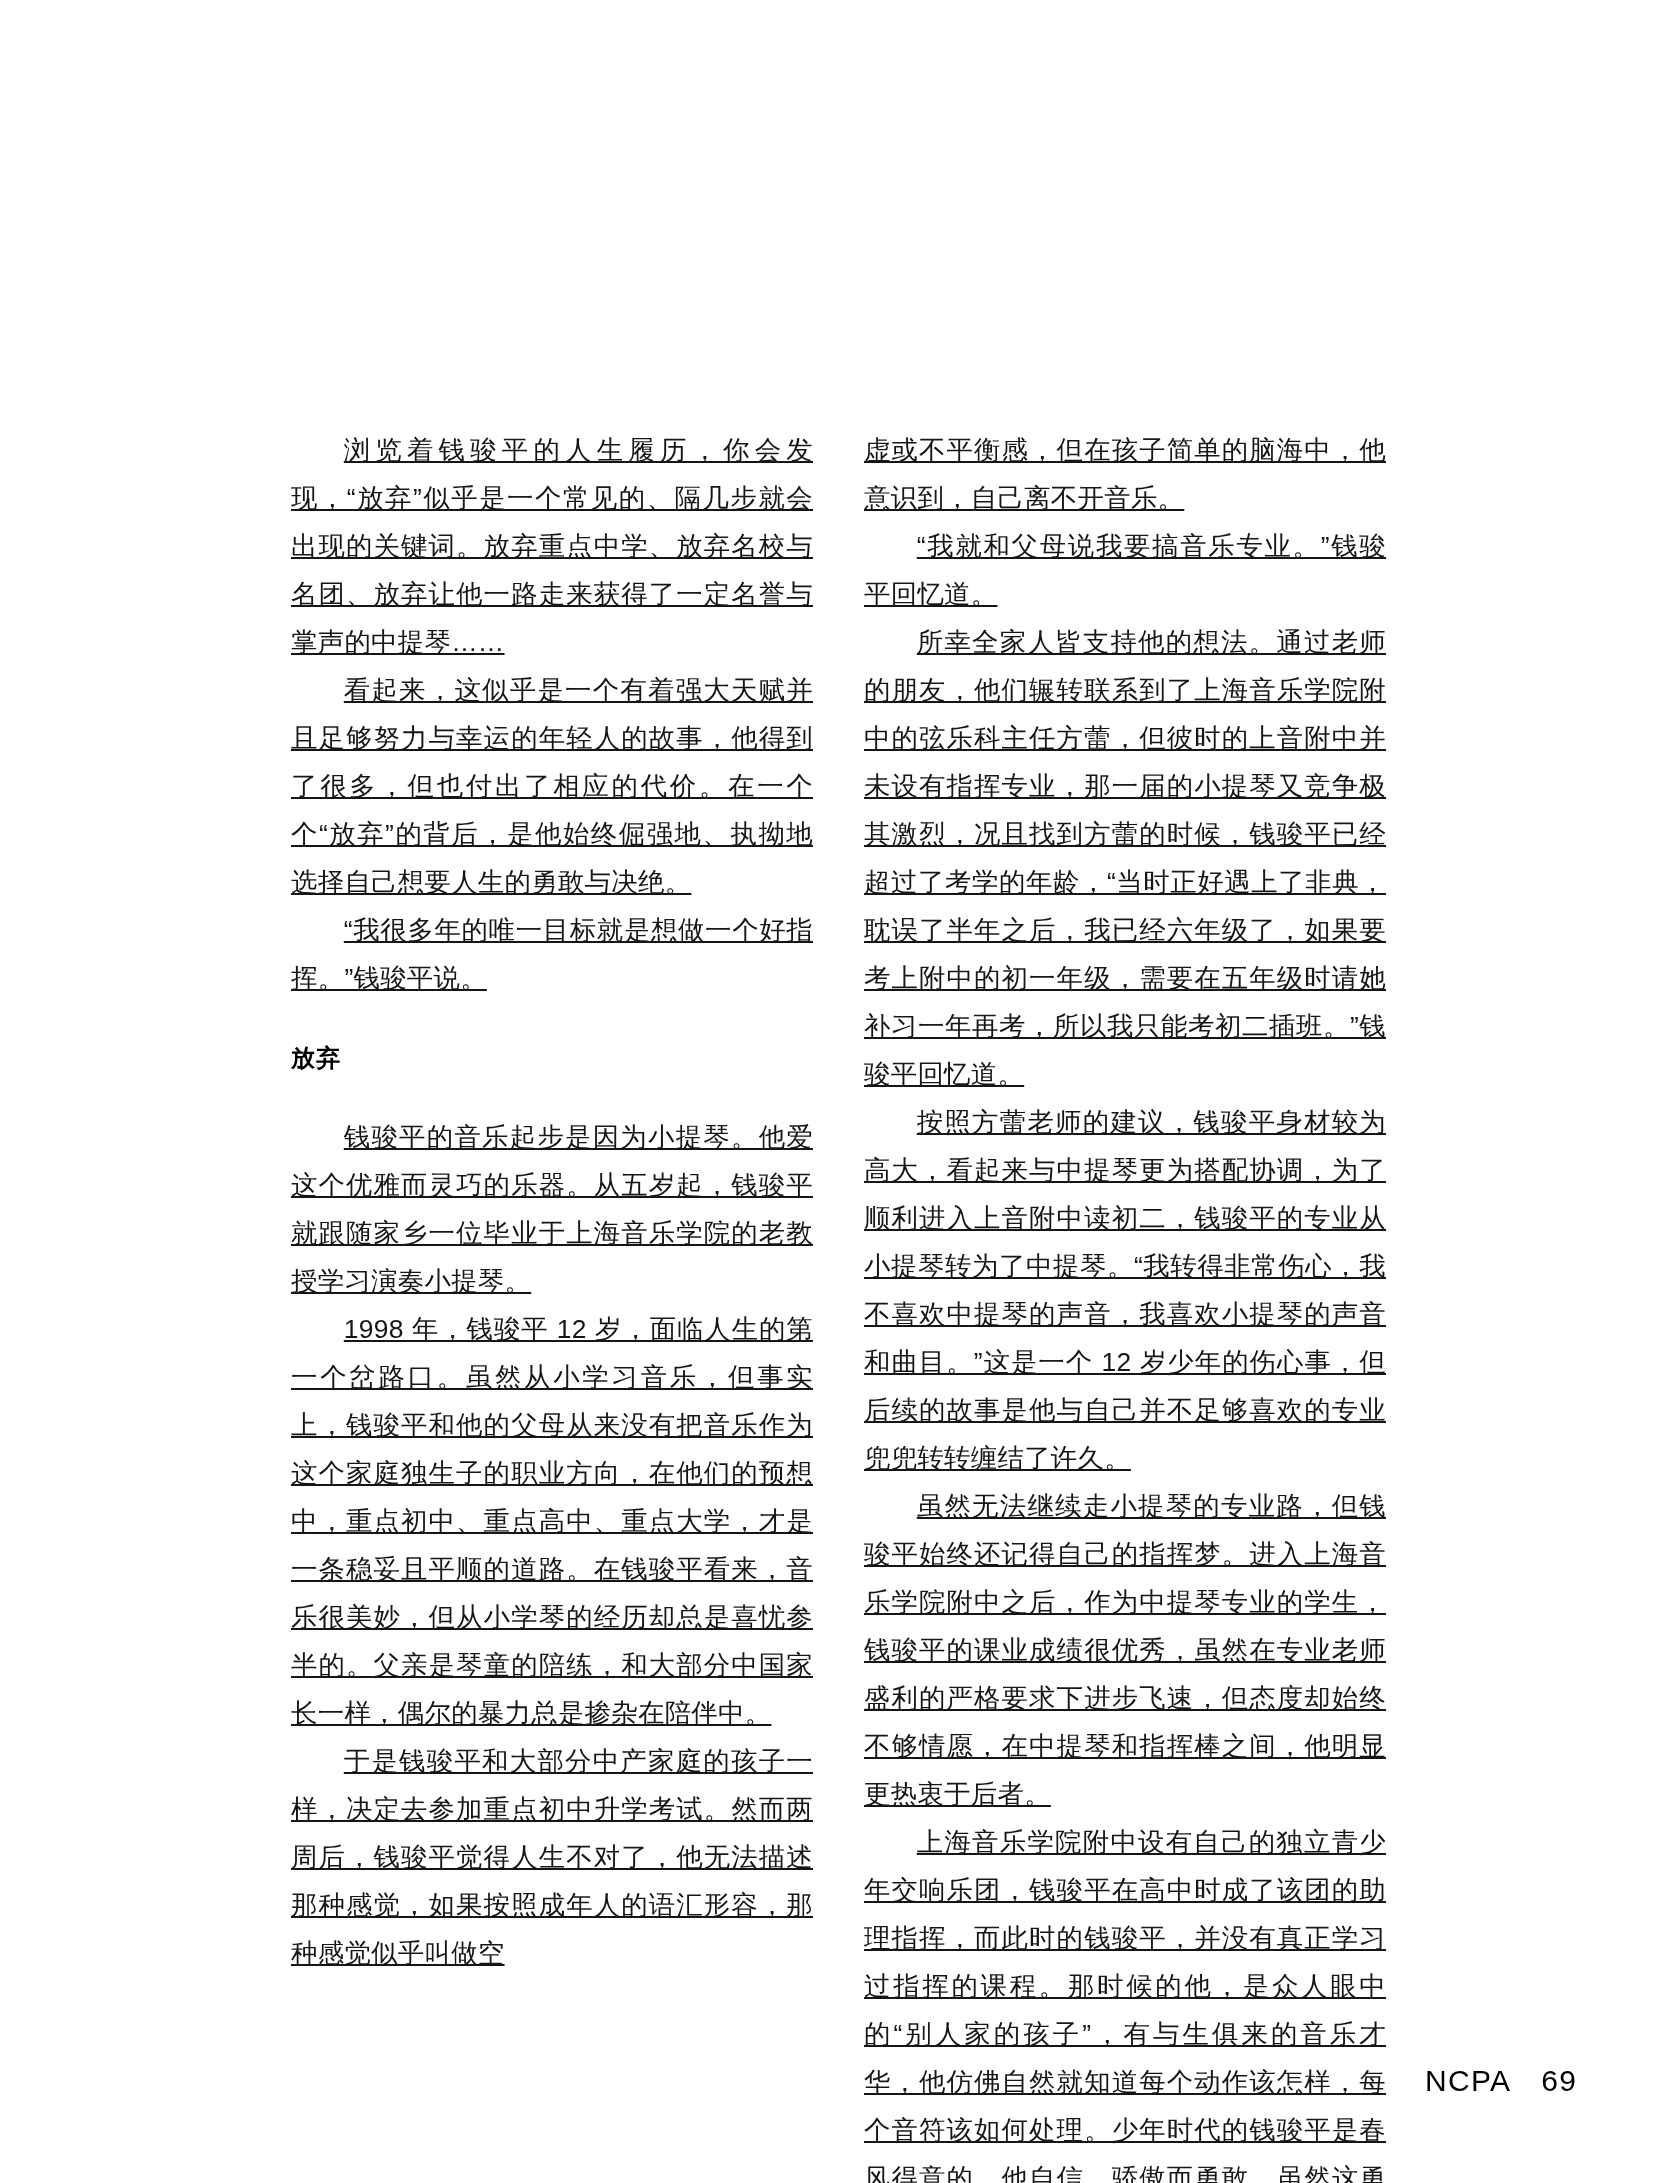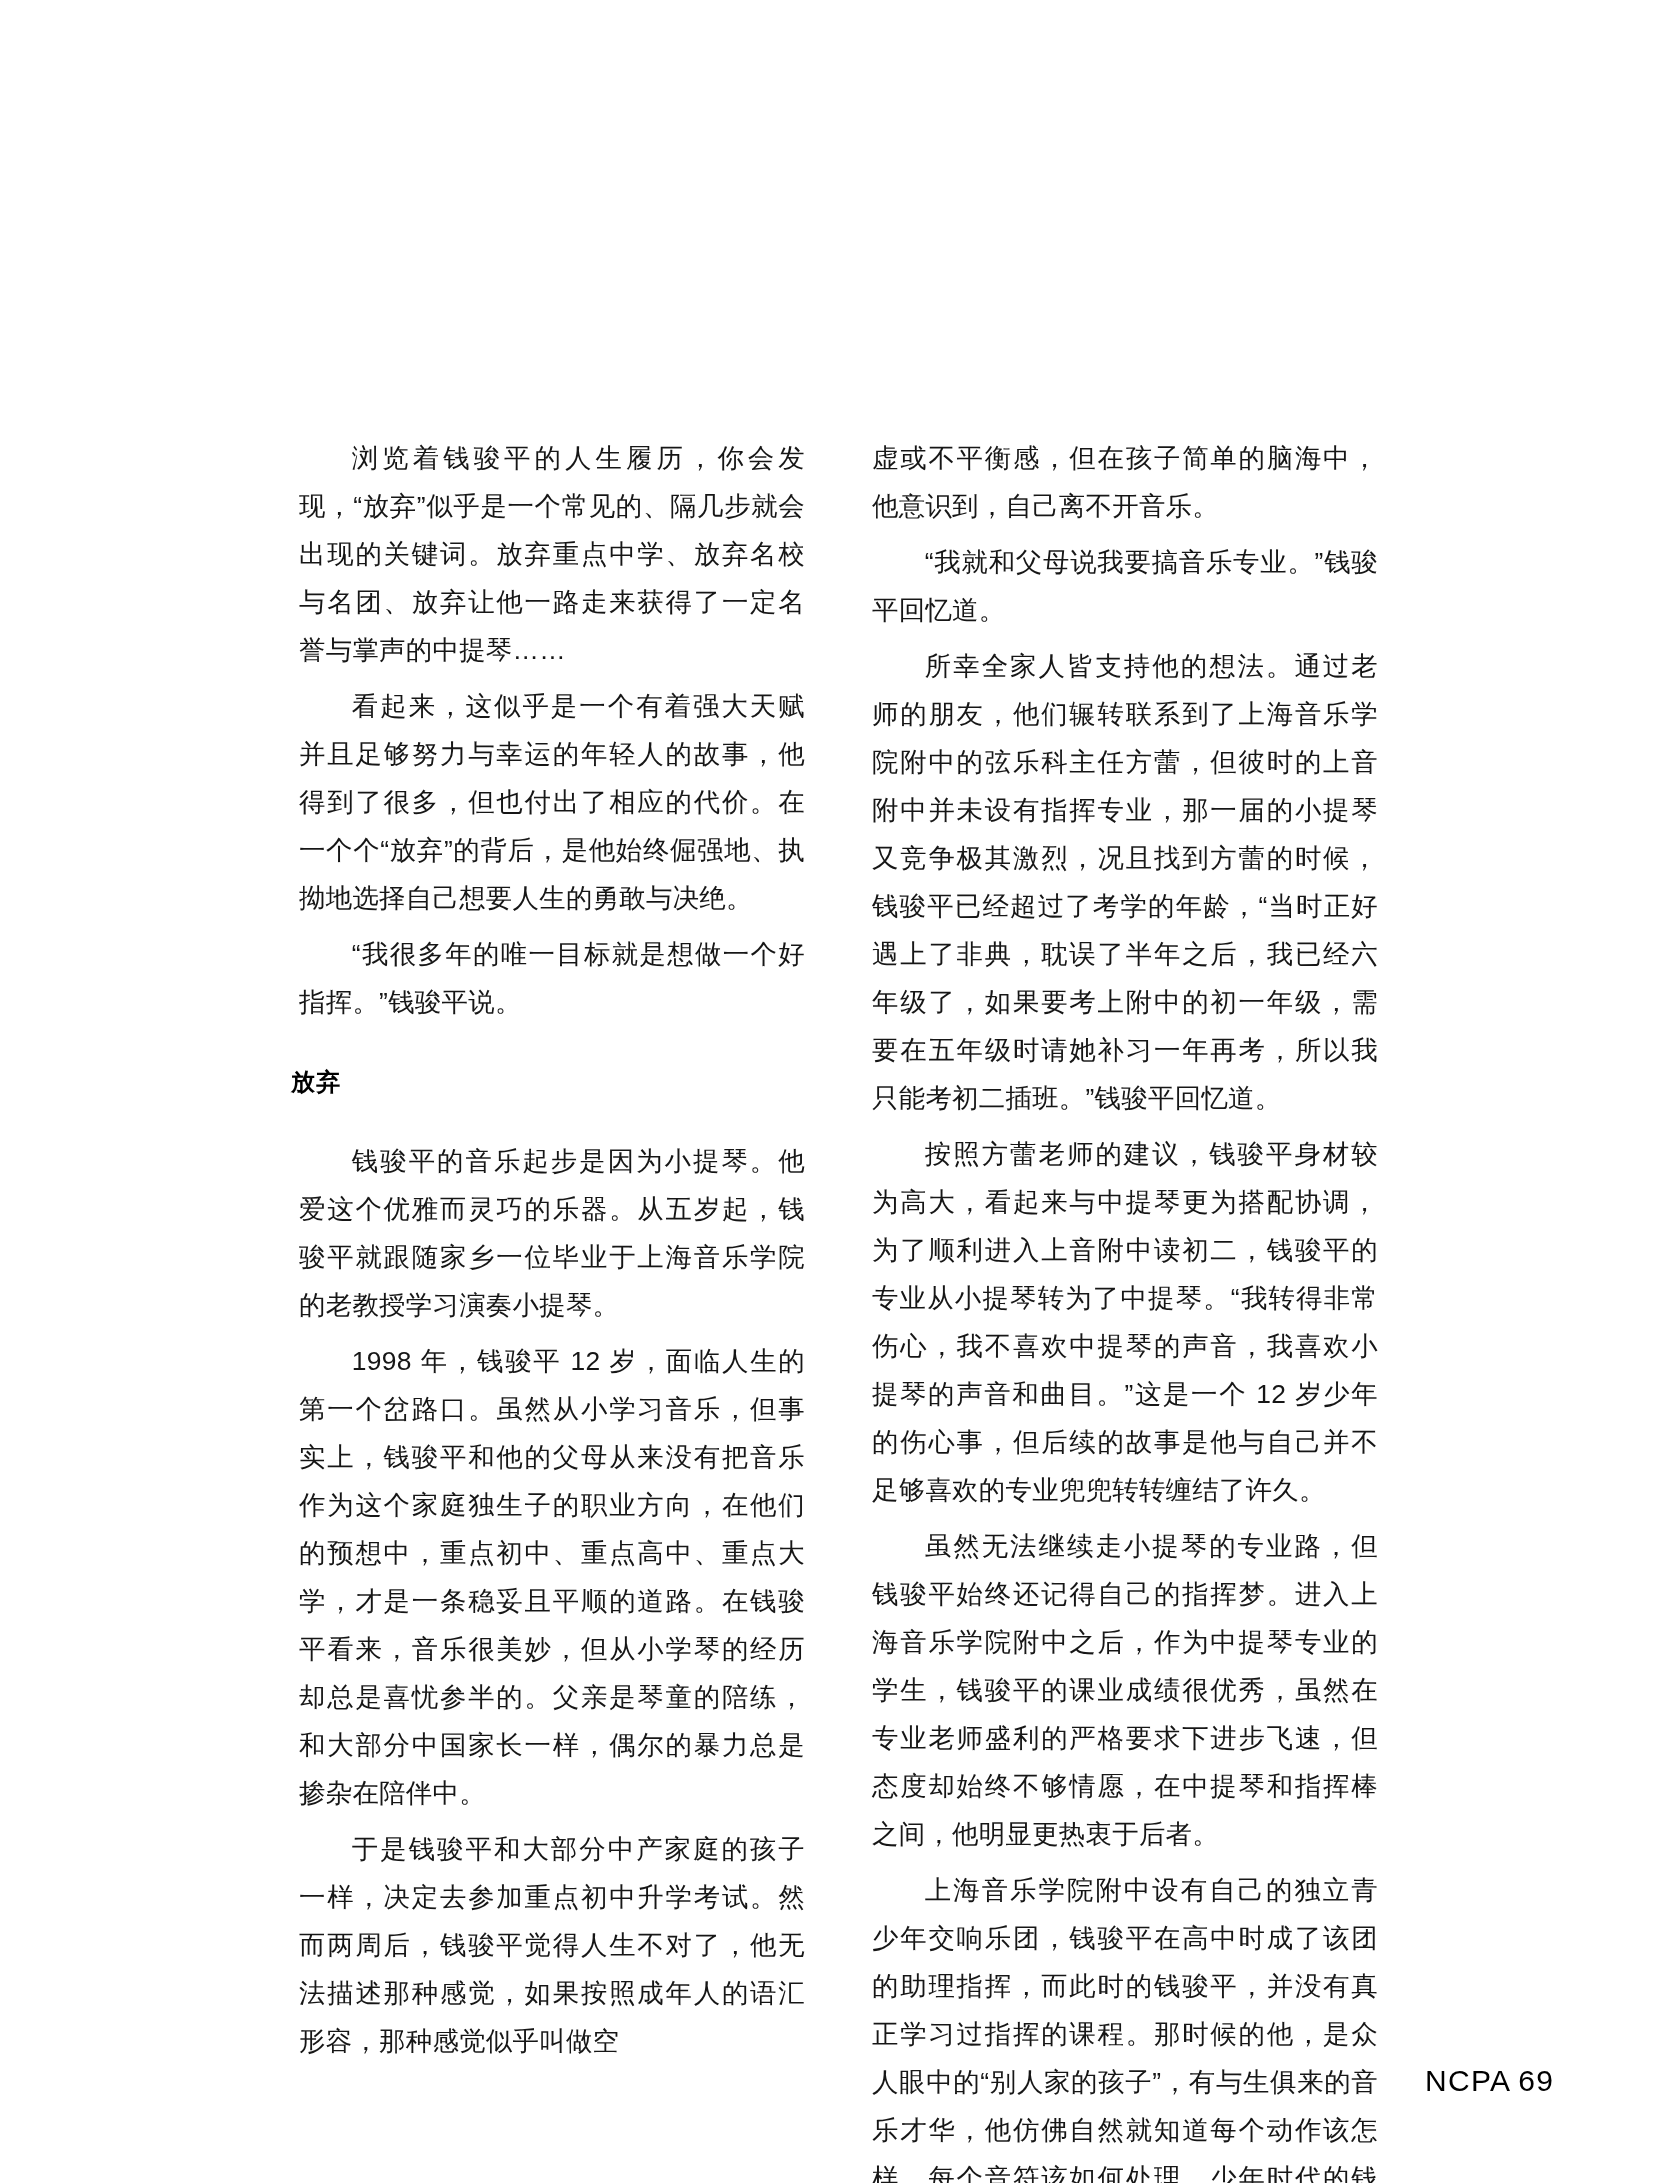--- a/index.html
+++ b/index.html
@@ -27,42 +27,43 @@
     font-size: 26.4px;
     line-height: 48px;
     text-align: justify;
     text-justify: inter-character;
     letter-spacing: 0.3px;
   }
   #col-left  { left: 291px; }
   #col-right { left: 864px; }
 
   .column p {
-    margin: 8px;
+    margin: 0;
     padding: 0;
+    text-decoration: underline;
   }
   .column p.indent {
     text-indent: 2em;
   }
   .column h2.section-heading {
     font-size: 24px;
     line-height: 54px;
     font-weight: bold;
     color: #000000;
     margin: 29px 0 28px 0;
     text-align: left;
     letter-spacing: 1.3px;
   }
   .page-footer {
     position: absolute;
     top: 2064px;
     left: 1425px;
     display: flex;
     align-items: baseline;
-    gap: 7px;
+    gap: 30px;
     color: #000000;
     font-size: 30px;
     line-height: 34px;
     letter-spacing: 1.3px;
   }
 </style>
 </head>
 <body>
 
 <div class="page">

